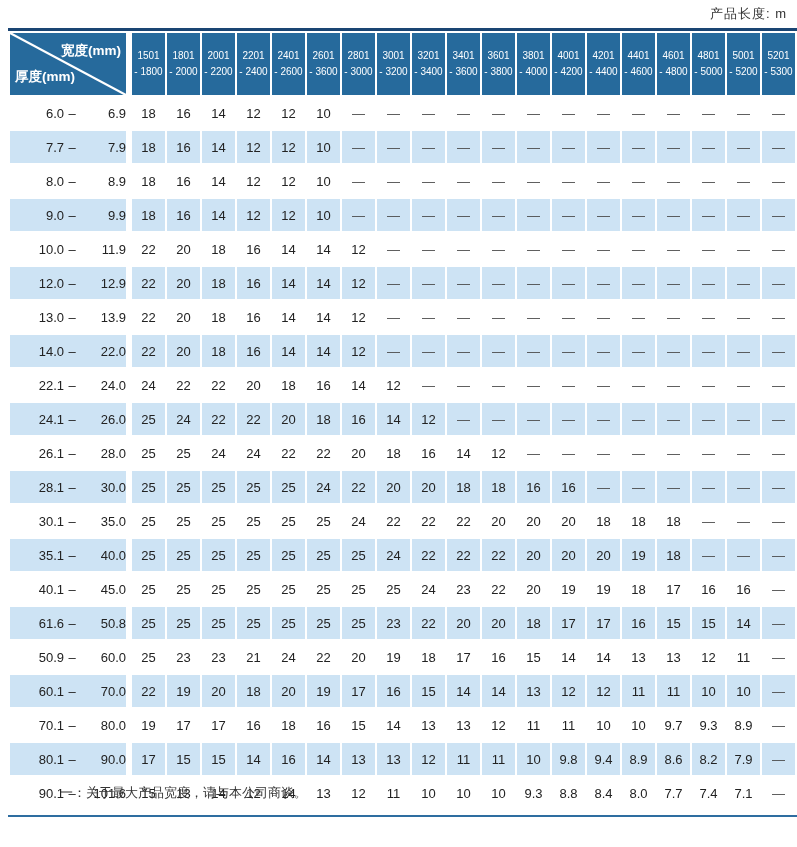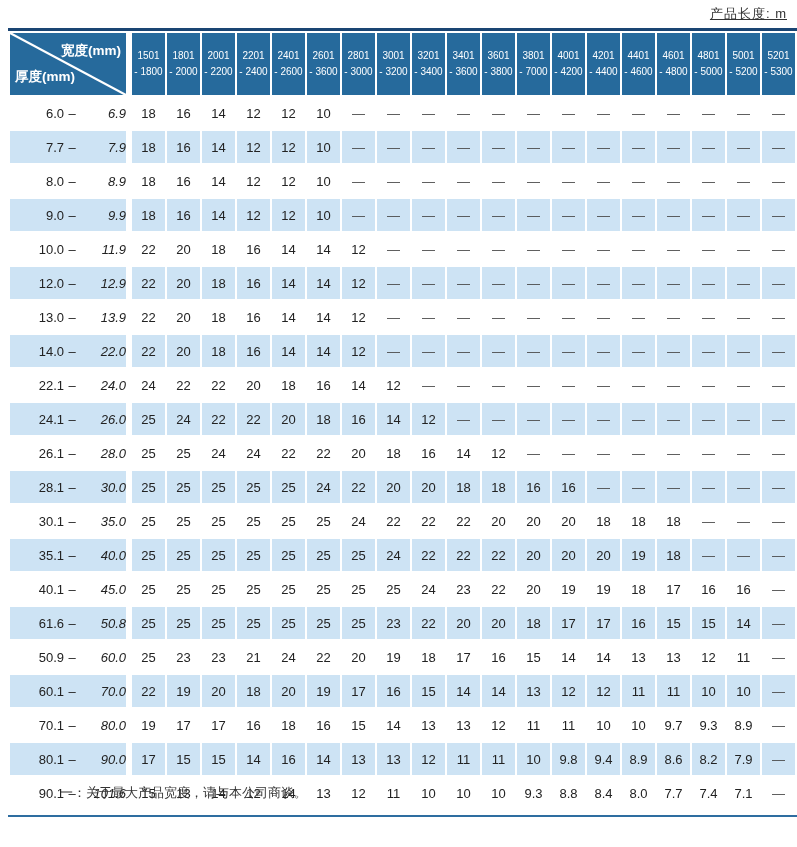--- a/index.html
+++ b/index.html
@@ -7,21 +7,20 @@
     width:797px; height:847px;
     background:#ffffff;
     font-family:"Liberation Sans", sans-serif;
     position:relative;
     overflow:hidden;
   }
   .top-label {
     position:absolute; top:5px; right:10px;
     font-size:13px; color:#333;
     letter-spacing:1px;
-    text-decoration:underline;
   }
   .table-wrap {
     position:absolute; left:8px; top:28px; width:789px;
     border-top:3px solid var(--border-top,#1a4573);
   }
   table {
     border-collapse:separate;
     border-spacing:2px;
     table-layout:fixed;
   }
@@ -51,21 +50,21 @@
   th.col-h span { display:block; line-height:1.6; white-space:nowrap; }
   tbody th.row-h {
     font-weight:normal; font-size:13px; color:#222;
     height:32px; padding:0;
     border-right:4px solid #fff;
     background:transparent;
   }
   .row-h .lbl { display:flex; align-items:center; justify-content:flex-end; }
   .row-h .f  { display:inline-block; width:40px; text-align:right; }
   .row-h .sep{ display:inline-block; width:16px; text-align:center; }
-  .row-h .t  { display:inline-block; width:46px; text-align:right;font-style:italic; }
+  .row-h .t  { display:inline-block; width:46px; text-align:right; }
   tbody td {
     text-align:center; font-size:13px; color:#222;
     height:32px; padding:0; background:transparent;
   }
   tbody tr.alt th.row-h, tbody tr.alt td { background:var(--row-alt,#cde3f4); }
   tbody td.dash { color:#4a4a4a; font-size:13px; }
   .bottom-line {
     position:absolute; left:8px; top:815px; width:789px; height:2px;
     background:var(--line,#2e6da0);
   }
@@ -151,21 +150,21 @@
           <th class="col-h">
             <span>3401</span>
             <span>- 3600</span>
           </th>
           <th class="col-h">
             <span>3601</span>
             <span>- 3800</span>
           </th>
           <th class="col-h">
             <span>3801</span>
-            <span>- 7000</span>
+            <span>- 4000</span>
           </th>
           <th class="col-h">
             <span>4001</span>
             <span>- 4200</span>
           </th>
           <th class="col-h">
             <span>4201</span>
             <span>- 4400</span>
           </th>
           <th class="col-h">

